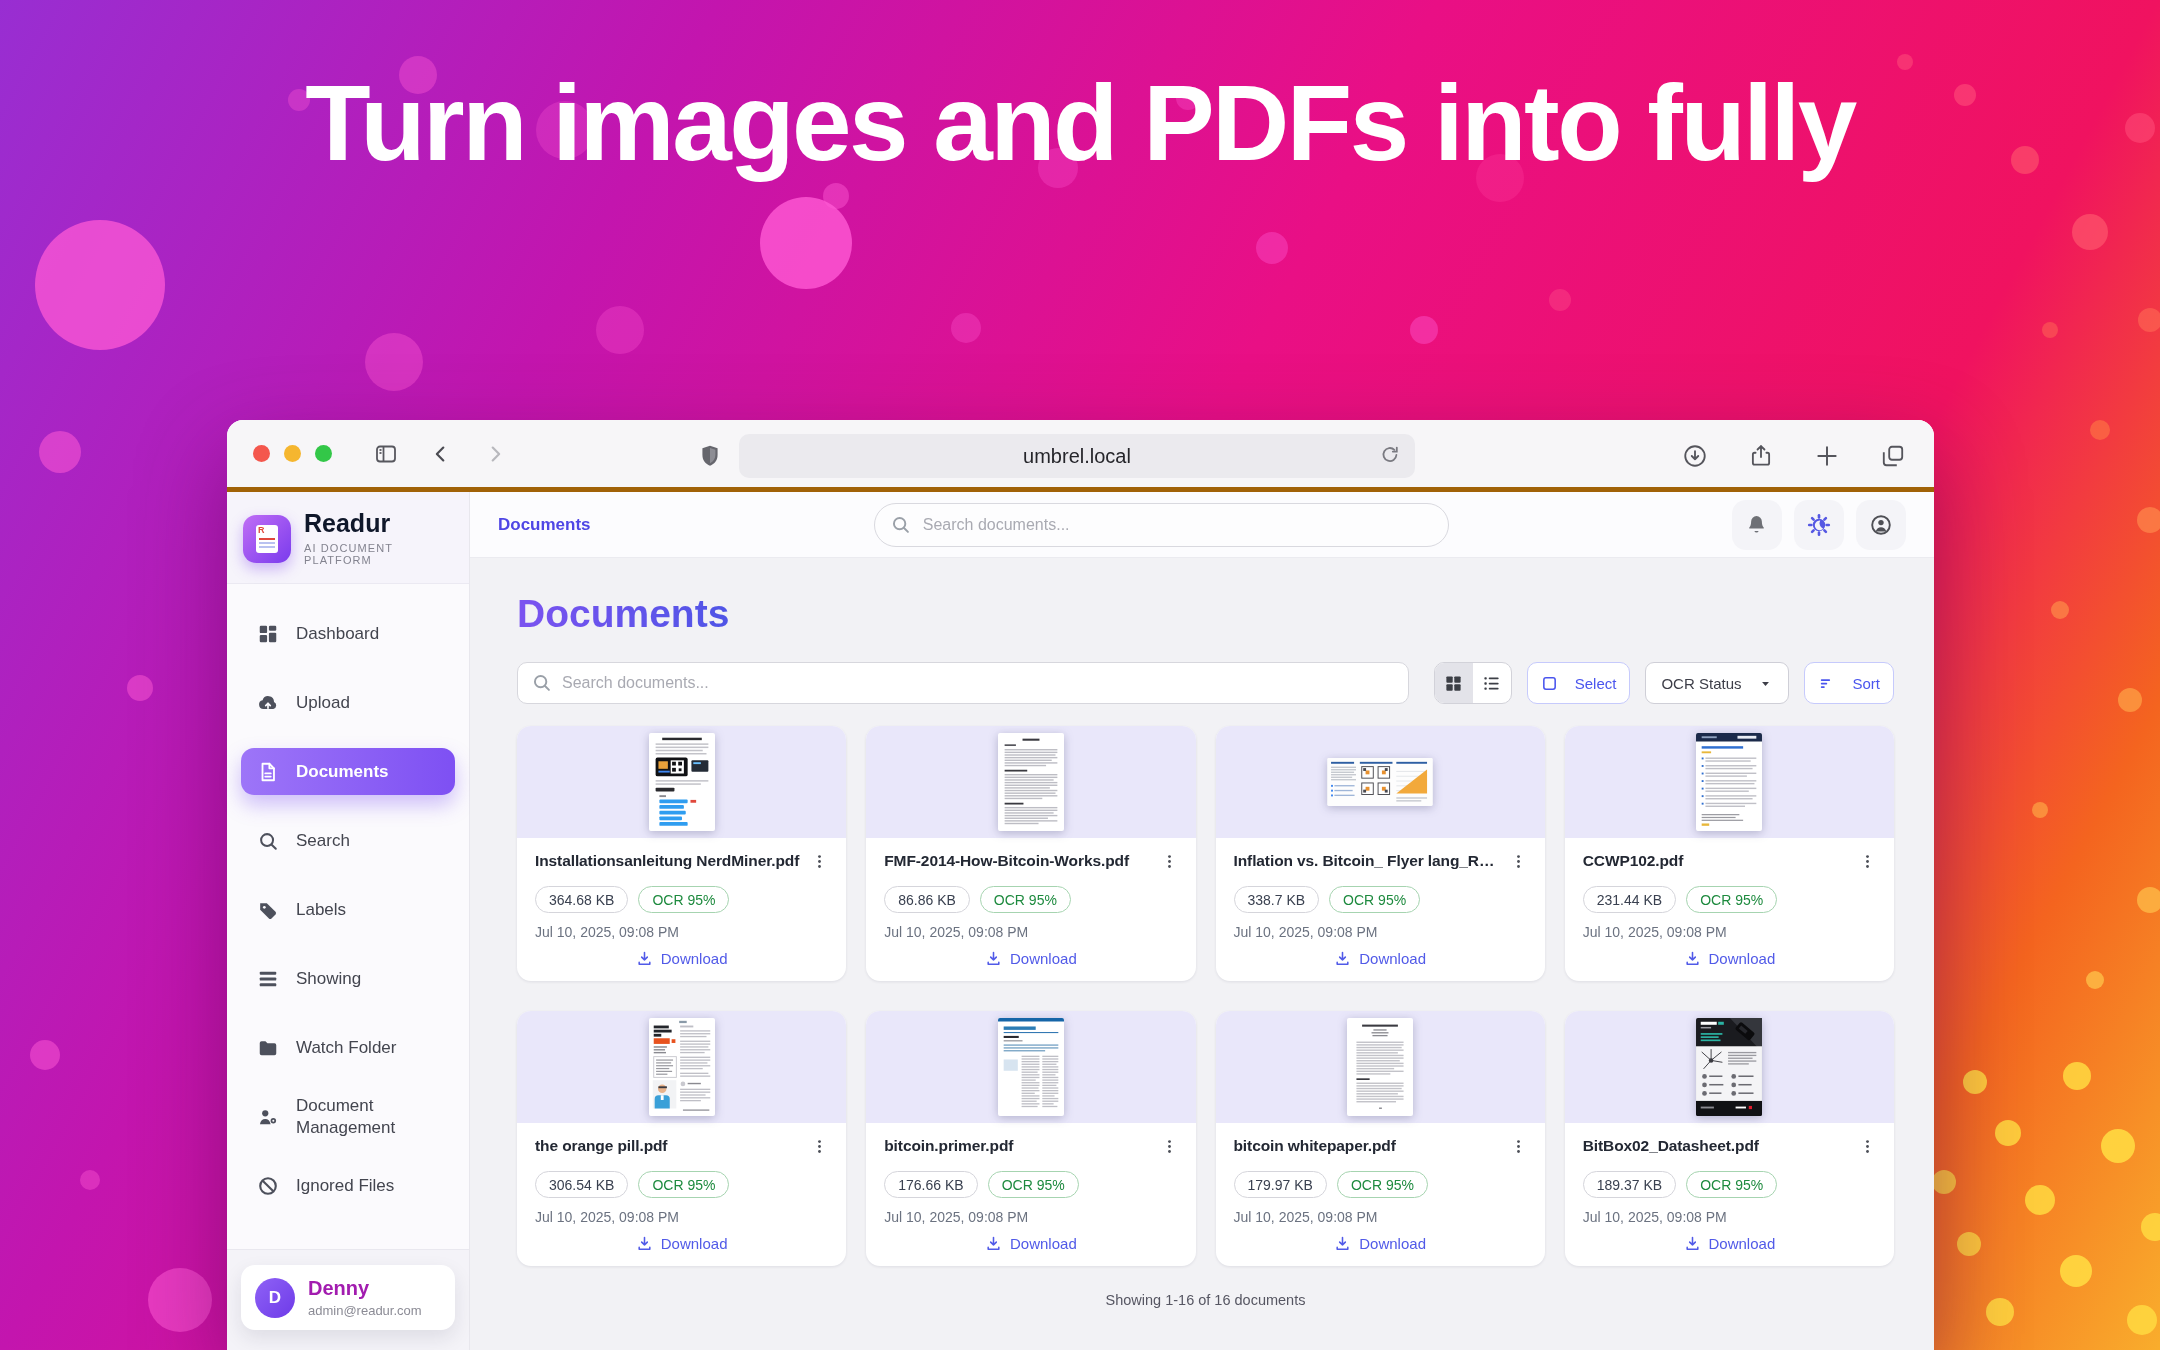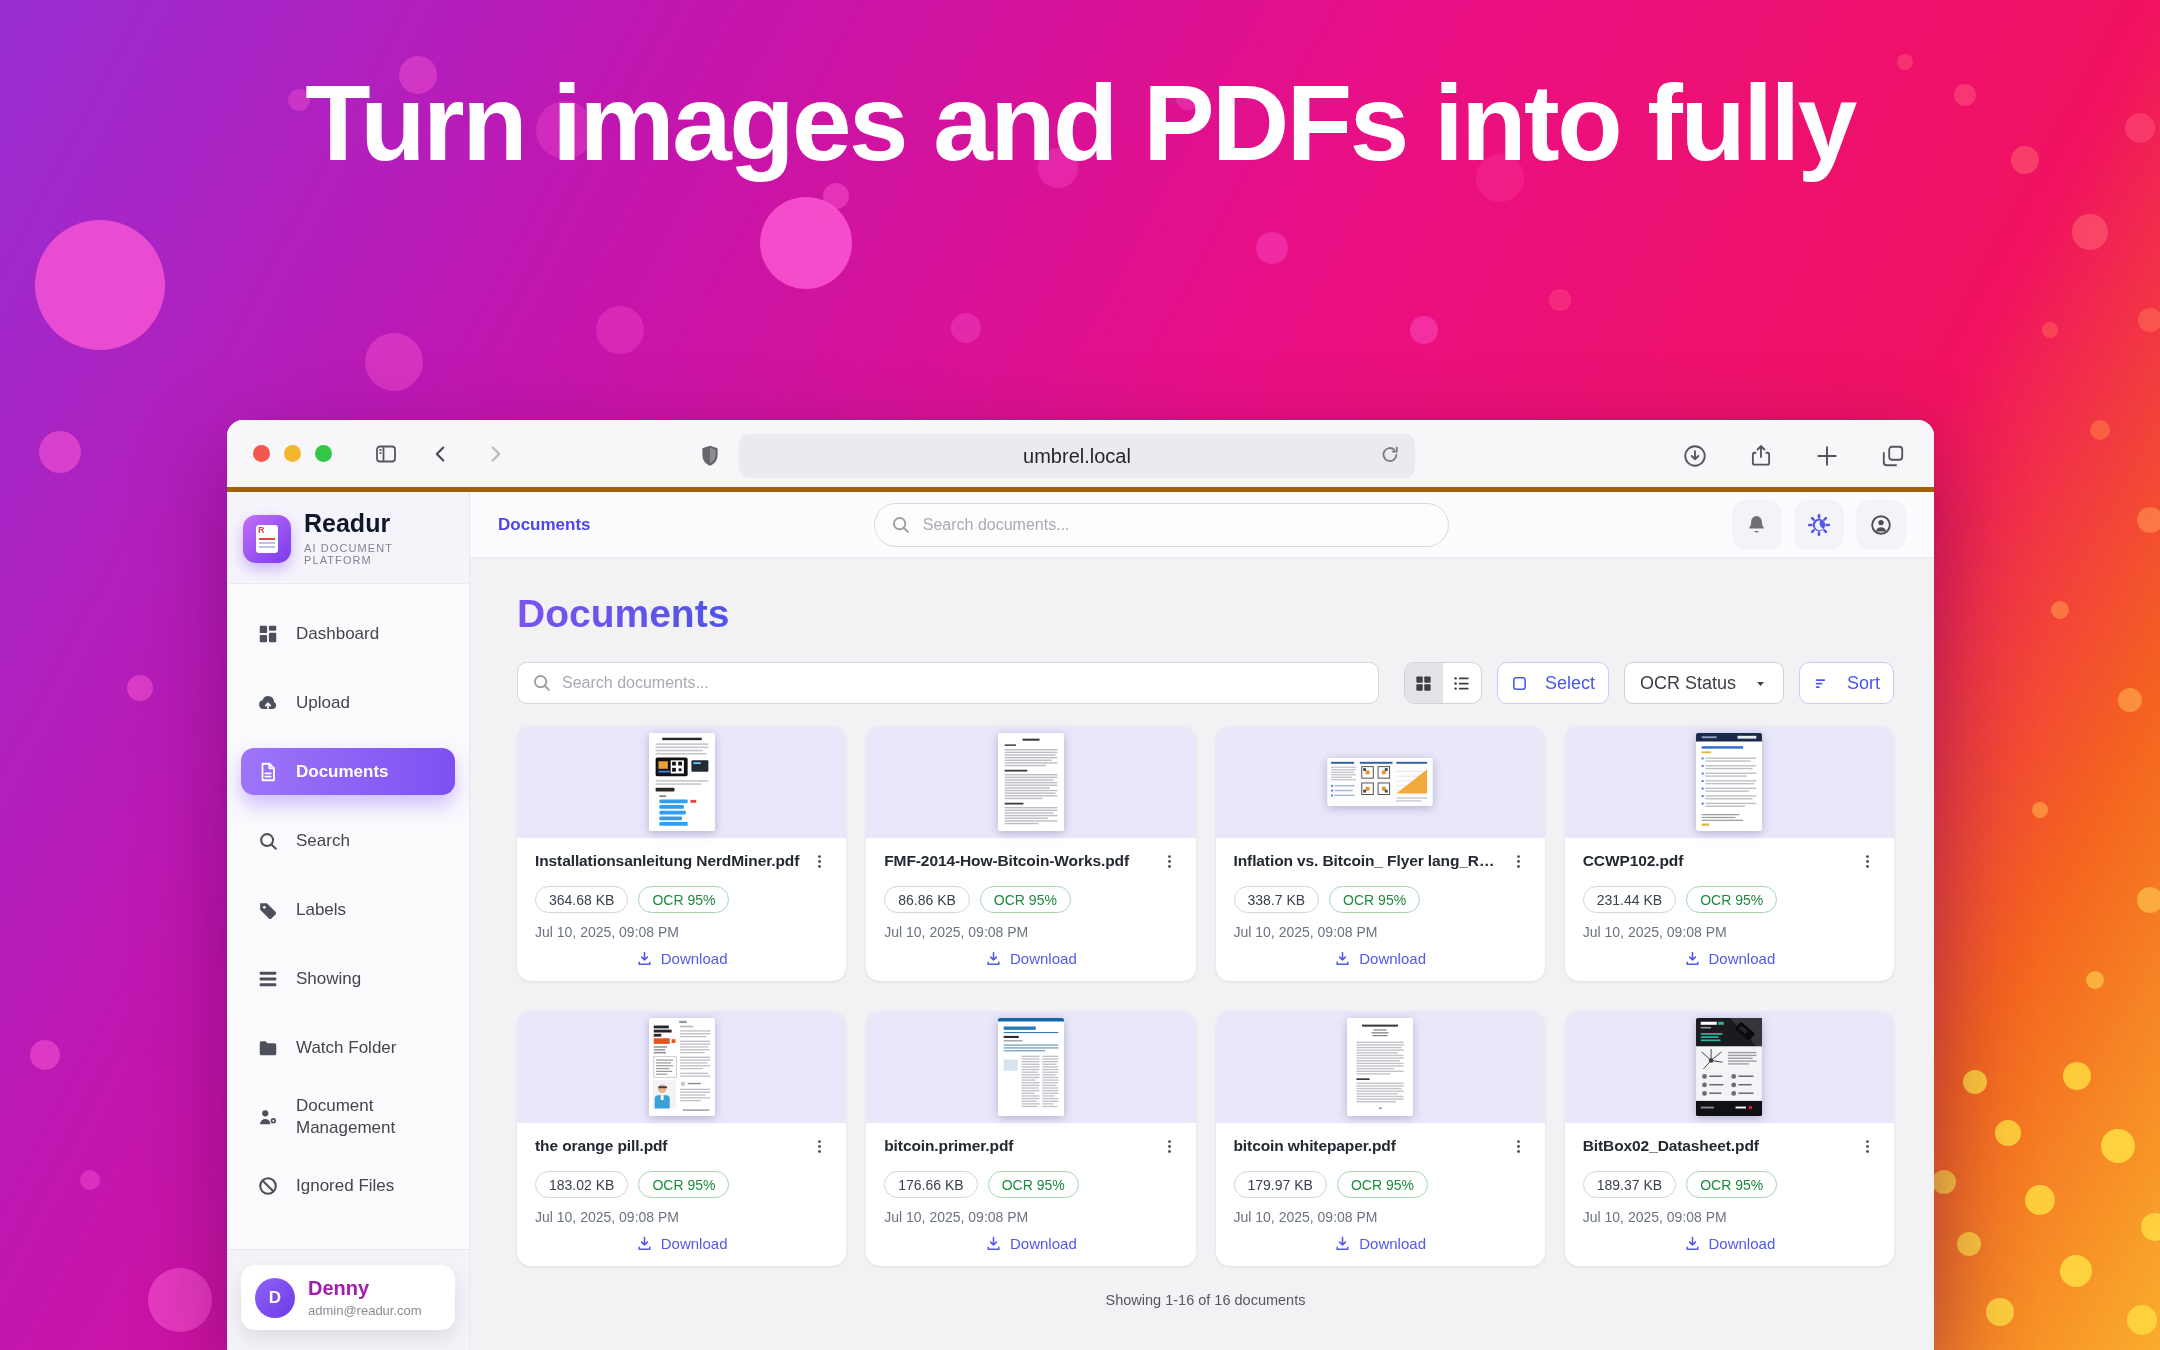--- a/index.html
+++ b/index.html
@@ -70,21 +70,21 @@
   .subtitle{margin-top:10px;font-size:17px;color:#4f5360;}
   .toolbar{margin-top:26px;display:flex;align-items:center;gap:15px;}
   .searchwrap{flex:1;position:relative;margin-right:10px;}
   .searchwrap input{width:100%;height:42px;border:1px solid #d7d7dd;border-radius:10px;background:#fff;
     padding:0 16px 0 44px;font-size:16px;color:#333;outline:none;box-sizing:border-box;font-family:inherit;}
   .mag2{position:absolute;left:14px;top:10px;color:#9aa0a8;}
   .viewgroup{display:flex;border:1px solid #d2d2d9;border-radius:10px;overflow:hidden;height:42px;background:#fff;box-sizing:border-box;}
   .viewseg{width:38px;display:flex;align-items:center;justify-content:center;color:#3c3f46;cursor:pointer;}
   .viewseg.active{background:#e3e3e9;}
   .btn{height:42px;display:inline-flex;align-items:center;gap:17px;border-radius:10px;background:#fff;
-    font-size:18px;padding:0 13px;cursor:pointer;box-sizing:border-box;font-family:inherit;}
+    font-size:15px;padding:0 13px;cursor:pointer;box-sizing:border-box;font-family:inherit;}
   .btn-indigo{border:1.5px solid #c6cafc;color:#4a55ee;}
   .btn-gray{border:1px solid #cfcfd7;color:#3d3e48;border-radius:9px;padding:0 15px;}
   .grid{margin-top:22px;display:grid;grid-template-columns:repeat(4,1fr);gap:30px 20px;}
   .card{background:#fff;border-radius:14px;overflow:hidden;box-shadow:0 1px 3px rgba(20,20,50,.09);cursor:pointer;}
   .thumbarea{height:112px;background:#e9e7fa;display:flex;align-items:center;justify-content:center;}
   .thumbarea svg{filter:drop-shadow(0 2px 5px rgba(40,40,90,.28));}
   .cardbody{padding:13px 18px 14px;}
   .cardhead{display:flex;justify-content:space-between;align-items:flex-start;}
   .docname{font-size:15.5px;font-weight:700;color:#232833;line-height:1.25;white-space:nowrap;overflow:hidden;
     text-overflow:ellipsis;padding-right:6px;letter-spacing:-.1px;}
@@ -787,21 +787,21 @@
         <div class="docname">the orange pill.pdf</div>
         <span class="kebab">
           <svg width="17" height="17" viewBox="0 0 24 24" fill="currentColor">
                         <circle cx="12" cy="5" r="2"></circle>
                         <circle cx="12" cy="12" r="2"></circle>
                         <circle cx="12" cy="19" r="2"></circle>
                       </svg>
         </span>
       </div>
       <div class="pillrow">
-        <span class="pill size-pill">183.02 KB</span>
+        <span class="pill size-pill">306.54 KB</span>
         <span class="pill ocr-pill">OCR 95%</span>
       </div>
       <div class="docdate">Jul 10, 2025, 09:08 PM</div>
       <div class="dl">
         <svg width="17" height="17" viewBox="0 0 24 24" fill="none" stroke="currentColor" stroke-width="2.2" stroke-linecap="round" stroke-linejoin="round">
                       <path d="M12 3.5V14m0 0l-4-4m4 4l4-4"></path>
                       <path d="M4.5 17.5V20h15v-2.5"></path>
                     </svg>
         <span>Download</span>
       </div>

